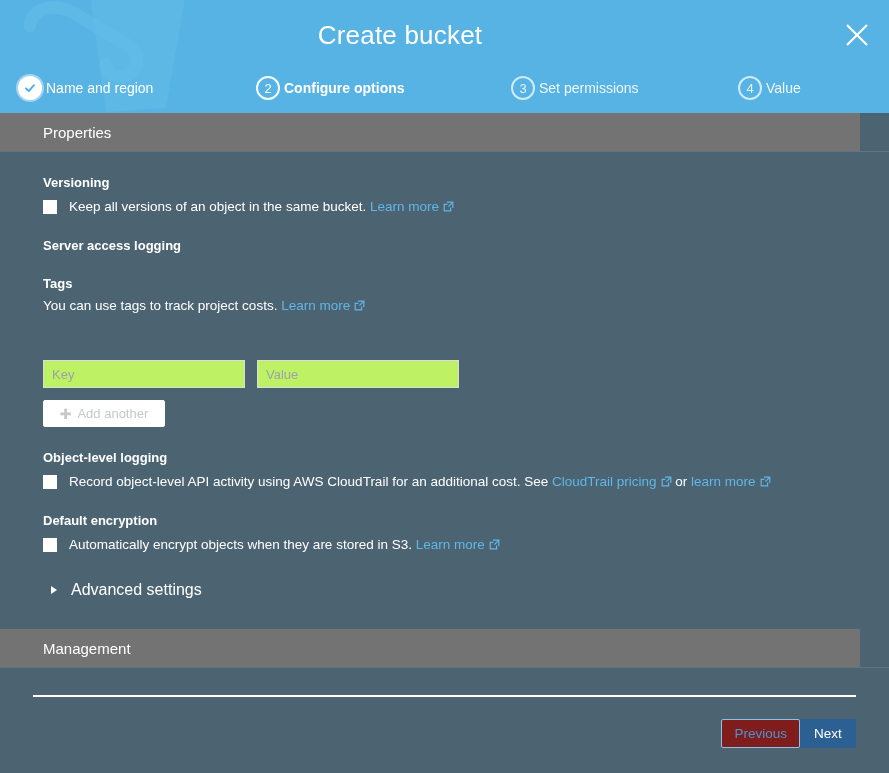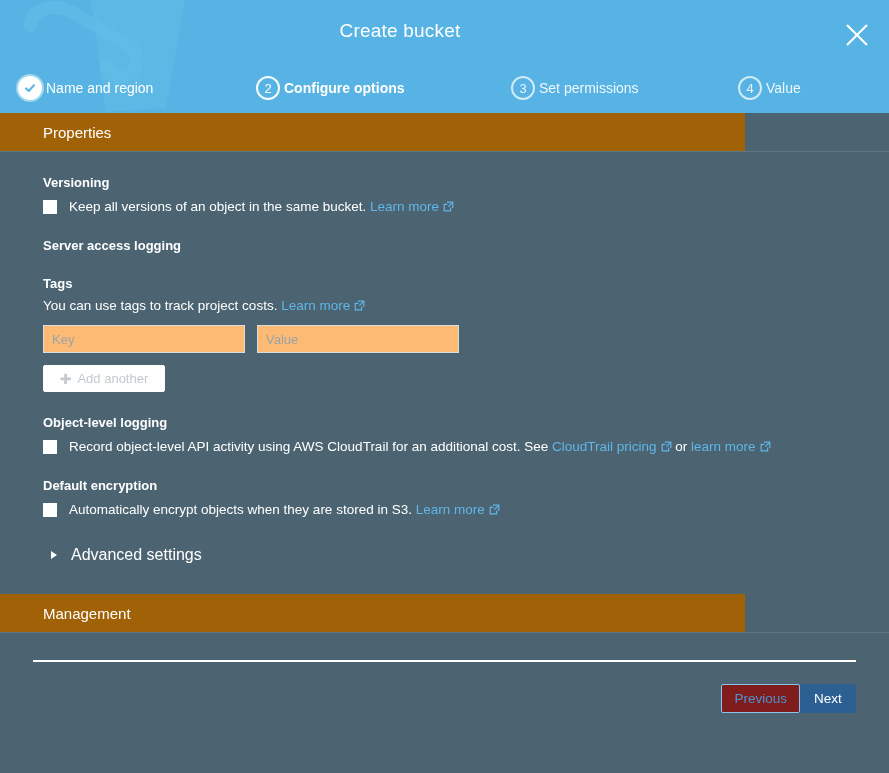--- a/index.html
+++ b/index.html
@@ -31,21 +31,21 @@
     width: 210px;
     height: 135px;
     pointer-events: none;
   }
   .dialog-title {
     position: absolute;
     left: 0;
     top: 20px;
     width: 800px;
     text-align: center;
-    font-size: 19px;
+    font-size: 26px;
     color: #ffffff;
     letter-spacing: 0.2px;
   }
   .close-button {
     position: absolute;
     right: 17px;
     top: 20px;
     width: 30px;
     height: 30px;
     cursor: pointer;
@@ -96,23 +96,23 @@
     margin-left: 4px;
     font-size: 14px;
     color: #ffffff;
     white-space: nowrap;
   }
   .step-label.active { font-weight: bold; }
   .step.dim .step-label { color: rgba(255,255,255,0.9); }
 
   
   .section-band {
-    width: 745px;
+    width: 860px;
     height: 38px;
-    background: #a16207;
+    background: #737373;
     display: flex;
     align-items: center;
     box-sizing: border-box;
     padding-left: 43px;
   }
   .section-band .band-title {
     font-size: 15px;
     color: #ffffff;
   }
   .band-divider {
@@ -177,28 +177,29 @@
   }
   .ext-icon svg { display: block; }
 
   
   .tag-inputs {
     display: flex;
     padding-top: 12px;
   }
   .tag-inputs input {
     height: 28px;
-    background: #fdba74;
+    background: #bef264;
     border: 1px solid #d9dcdd;
     box-sizing: border-box;
     font-family: "Liberation Sans", sans-serif;
     font-size: 13px;
     color: #3b4a52;
     padding: 0 8px;
     outline: none;
+    margin-top: 35px;
   }
   #tag-key-input { width: 202px; }
   #tag-value-input { width: 202px; margin-left: 12px; }
   .tag-inputs input::placeholder { color: #9aa3a8; }
 
   .add-another {
     margin-top: 12px;
     width: 122px;
     height: 27px;
     background: #ffffff;

